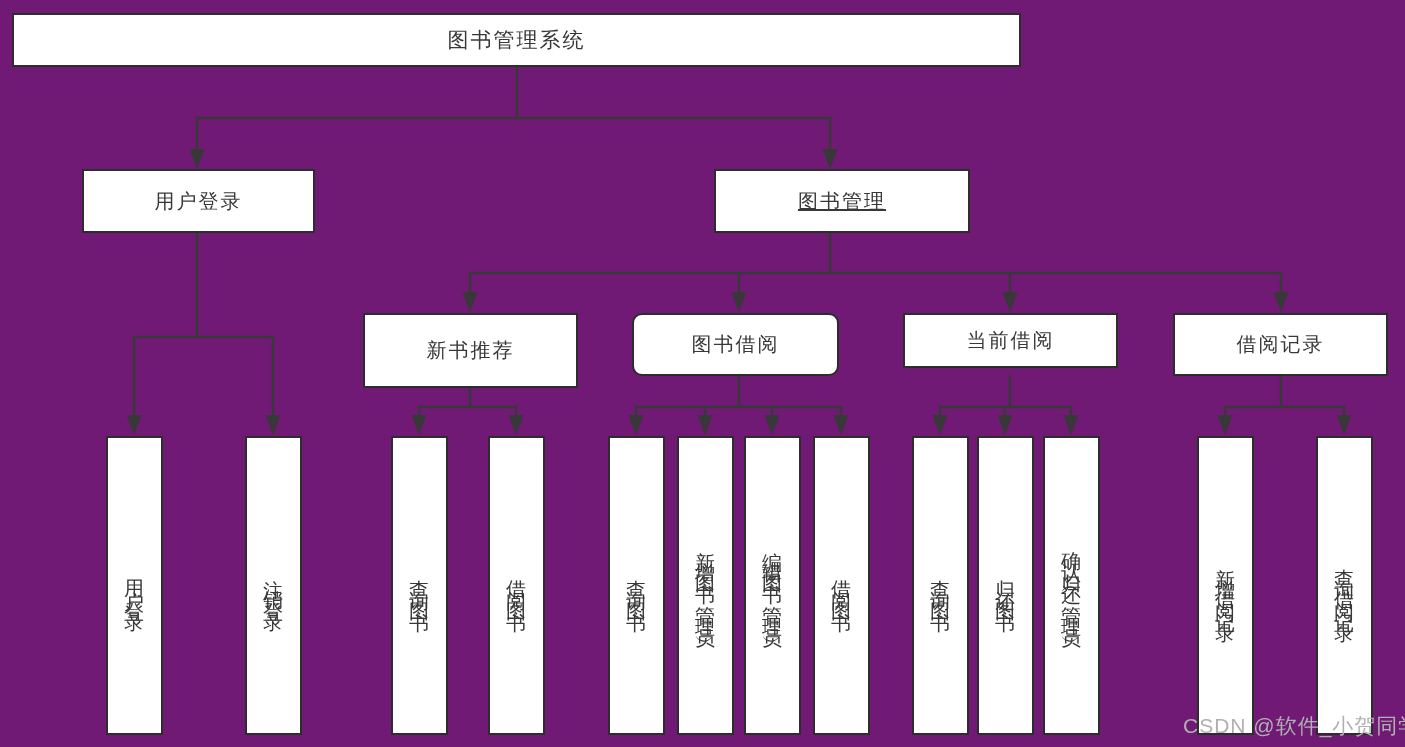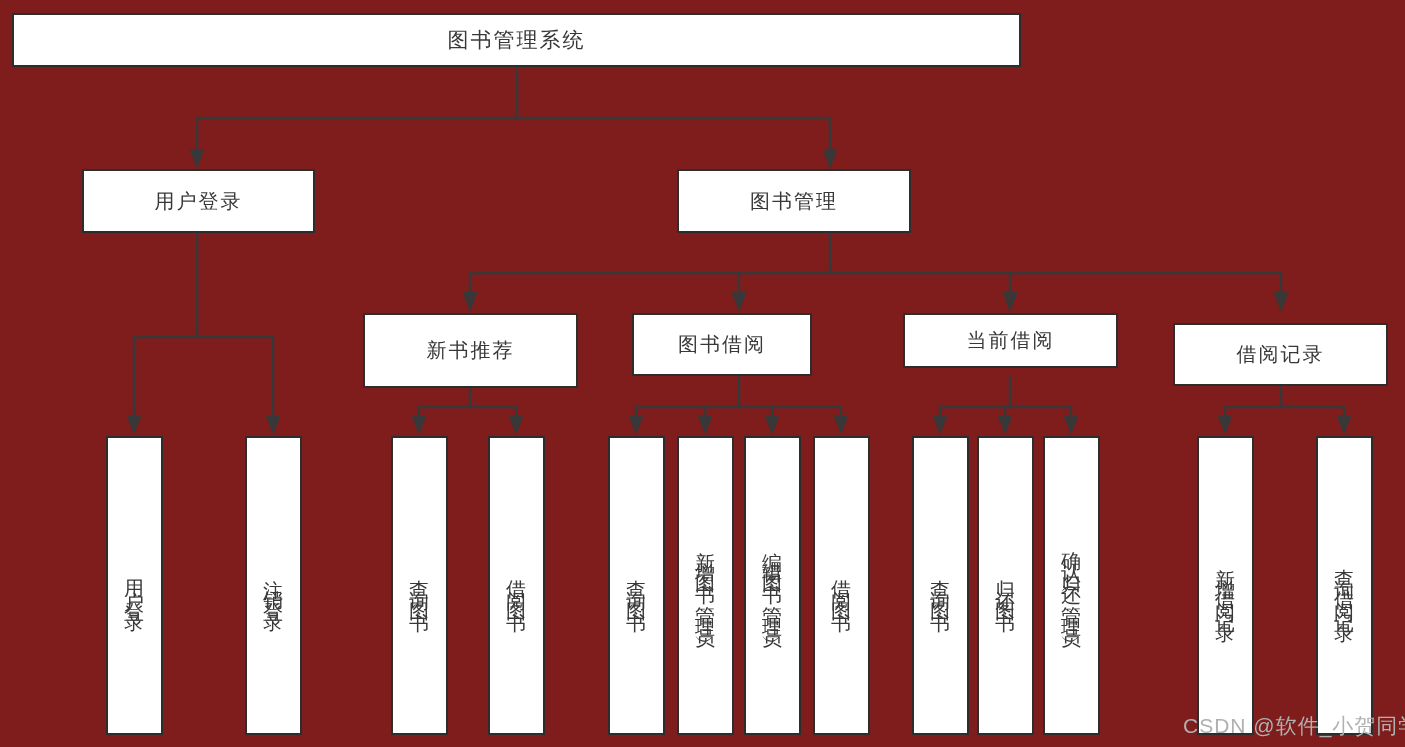--- a/index.html
+++ b/index.html
@@ -5,21 +5,21 @@
   * { margin: 0; padding: 0; box-sizing: border-box; }
   html, body { background: #ffffff; }
   body {
     font-family: "Liberation Sans", "DejaVu Sans", sans-serif;
     color: #333333;
   }
   .canvas {
     position: relative;
     width: 1405px;
     height: 747px;
-    background: #7f1d1d;
+    background: #701a75;
     overflow: hidden;
   }
   .connectors {
     position: absolute;
     left: 0; top: 0;
     width: 1405px;
     height: 747px;
     pointer-events: none;
   }
   .connectors line { stroke: #383838; stroke-width: 2.5; }
@@ -129,34 +129,34 @@
     <polygon points="1336.5,415 1351.5,415 1344,435"></polygon>
   </svg>
 
   <div class="node hbox root-box" style="left:12px; top:13px; width:1009px; height:54px;">
     <span>图书管理系统</span>
   </div>
 
   <div class="node hbox" style="left:82px; top:169px; width:233px; height:64px;">
     <span>用户登录</span>
   </div>
-  <div class="node hbox" style="left:677px; top:169px; width:234px; height:64px;">
+  <div class="node hbox" style="left:714px; top:169px; width:256px; height:64px;text-decoration:underline;">
     <span>图书管理</span>
   </div>
 
   <div class="node hbox" style="left:363px; top:313px; width:215px; height:75px;">
     <span>新书推荐</span>
   </div>
-  <div class="node hbox" style="left:632px; top:313px; width:180px; height:63px;">
+  <div class="node hbox" style="left:632px; top:313px; width:207px; height:63px;border-radius:10px;">
     <span>图书借阅</span>
   </div>
   <div class="node hbox" style="left:903px; top:313px; width:215px; height:55px;">
     <span>当前借阅</span>
   </div>
-  <div class="node hbox" style="left:1173px; top:323px; width:215px; height:63px;">
+  <div class="node hbox" style="left:1173px; top:313px; width:215px; height:63px;">
     <span>借阅记录</span>
   </div>
 
   <div class="node vbox" style="left:106px; top:436px; width:57px; height:299px;">
     <span>用户登录</span>
   </div>
   <div class="node vbox" style="left:245px; top:436px; width:57px; height:299px;">
     <span>注销登录</span>
   </div>
 

